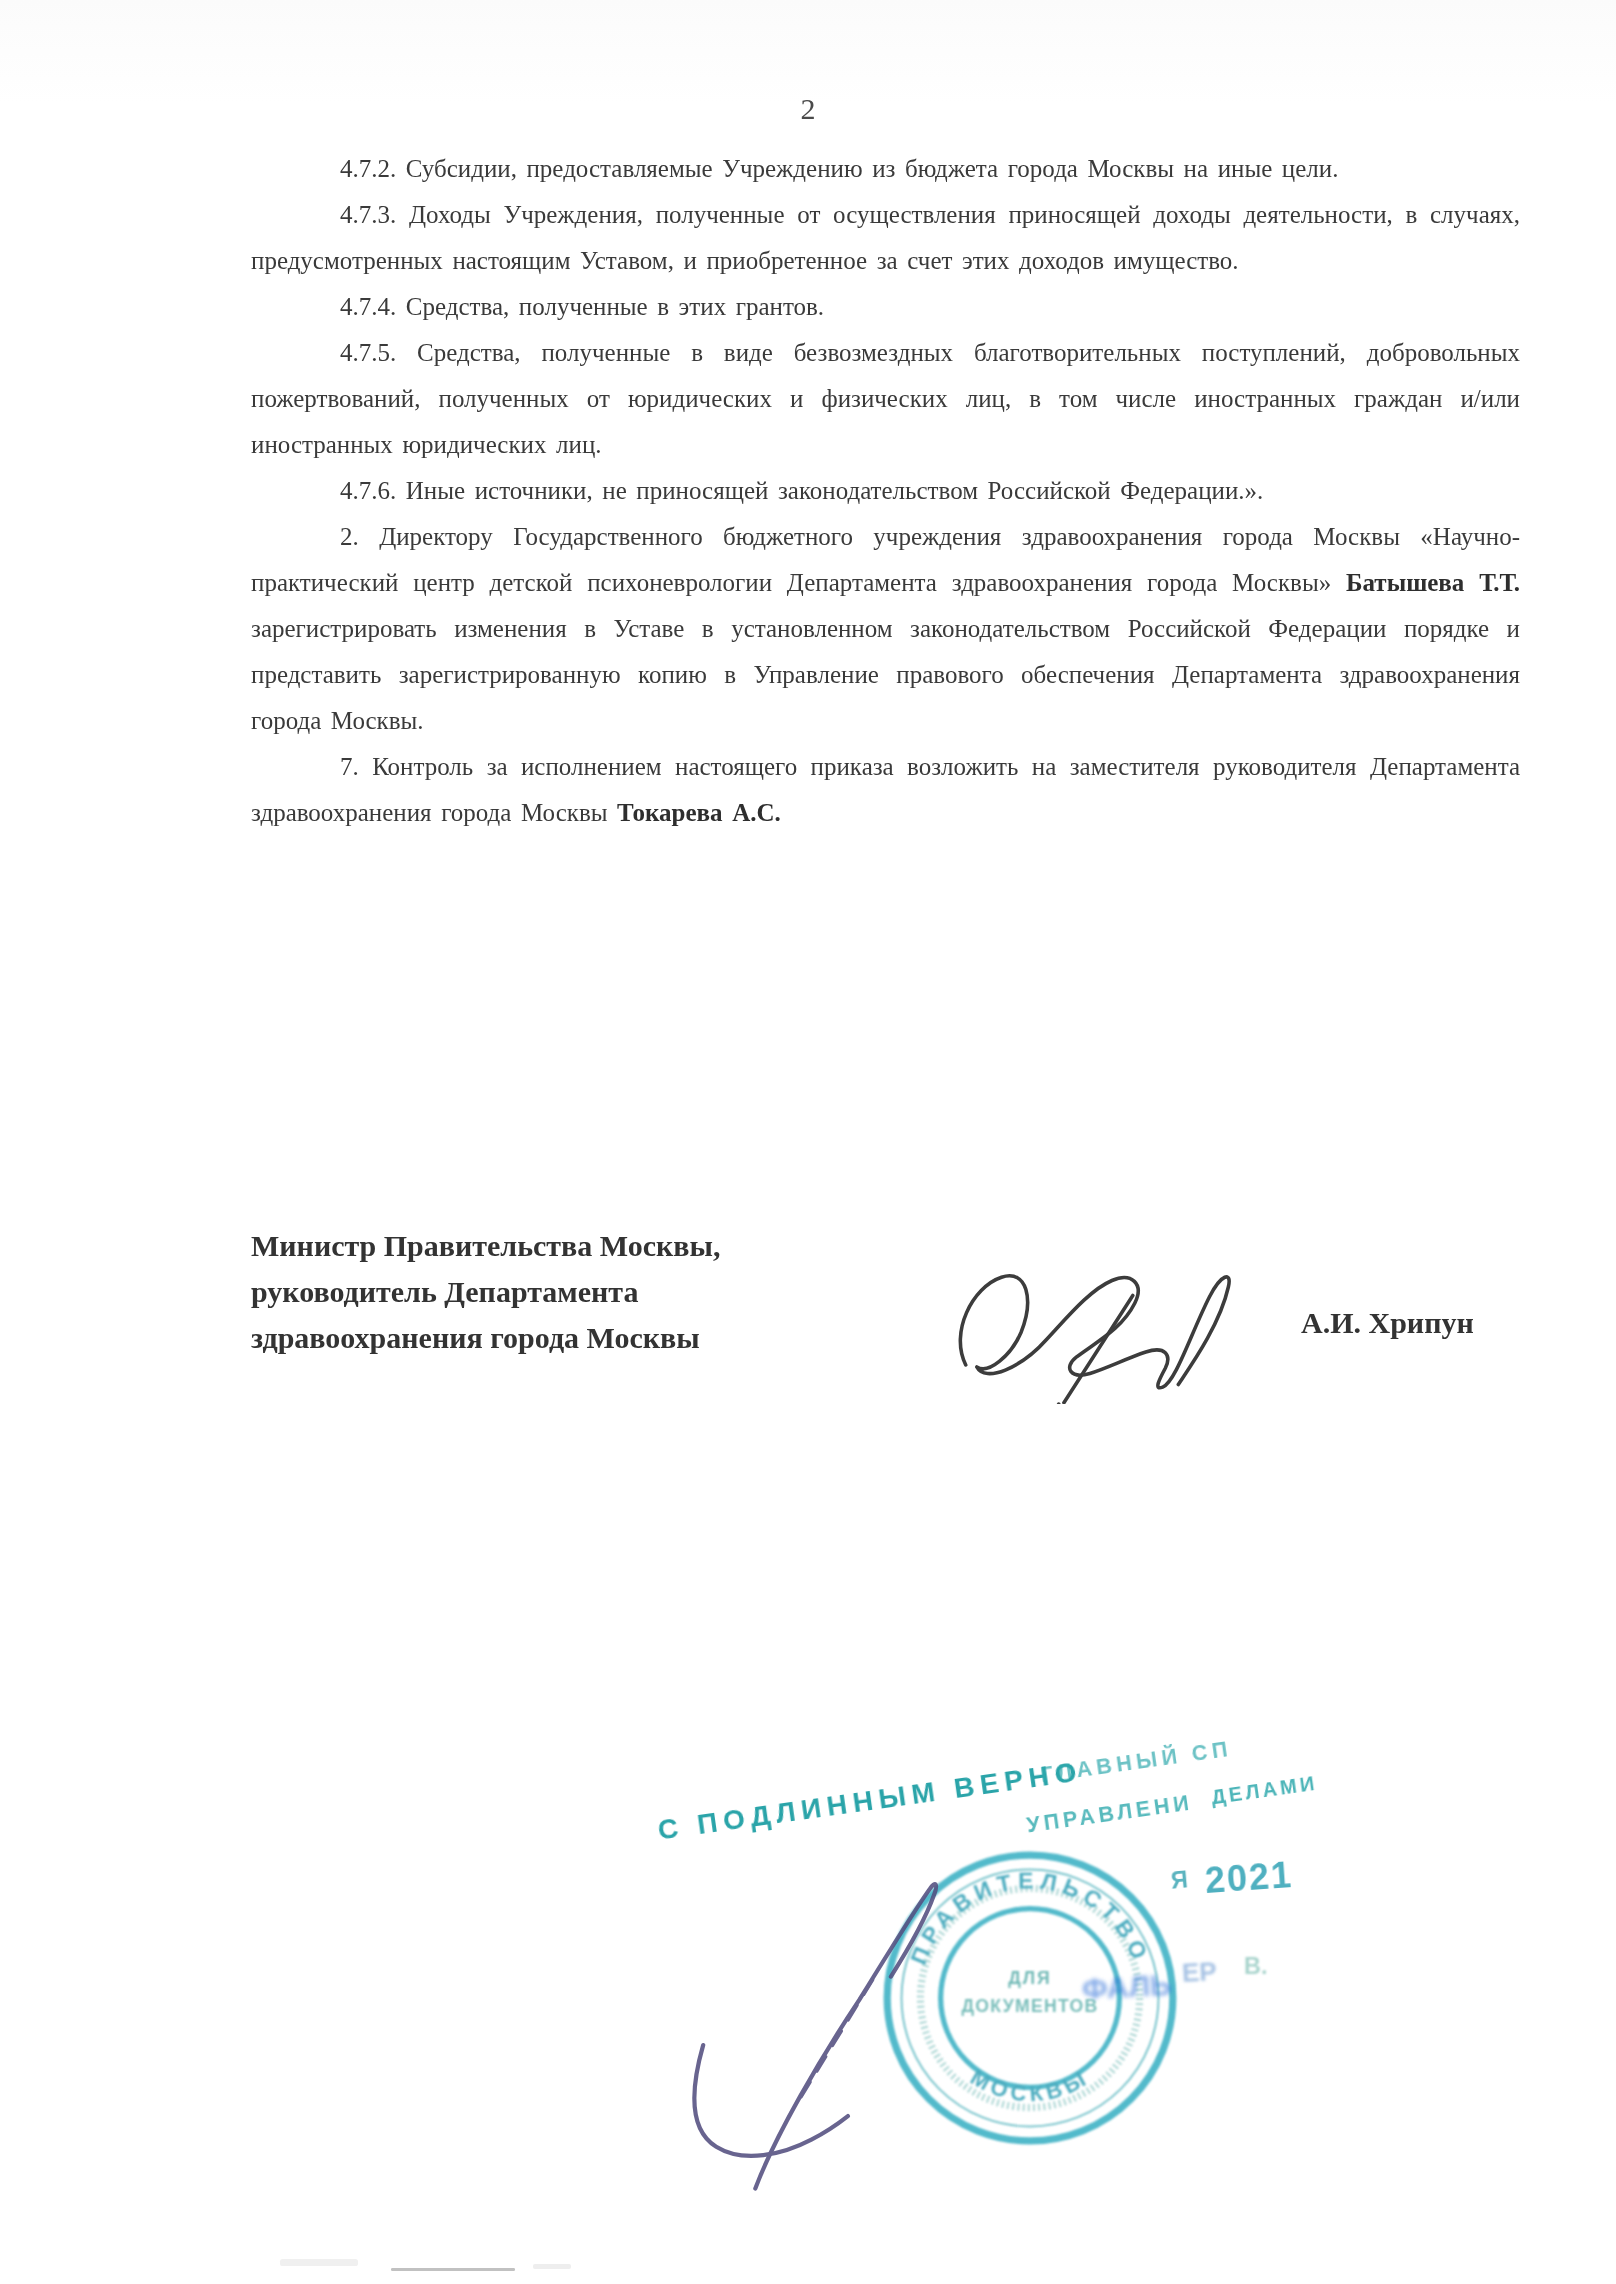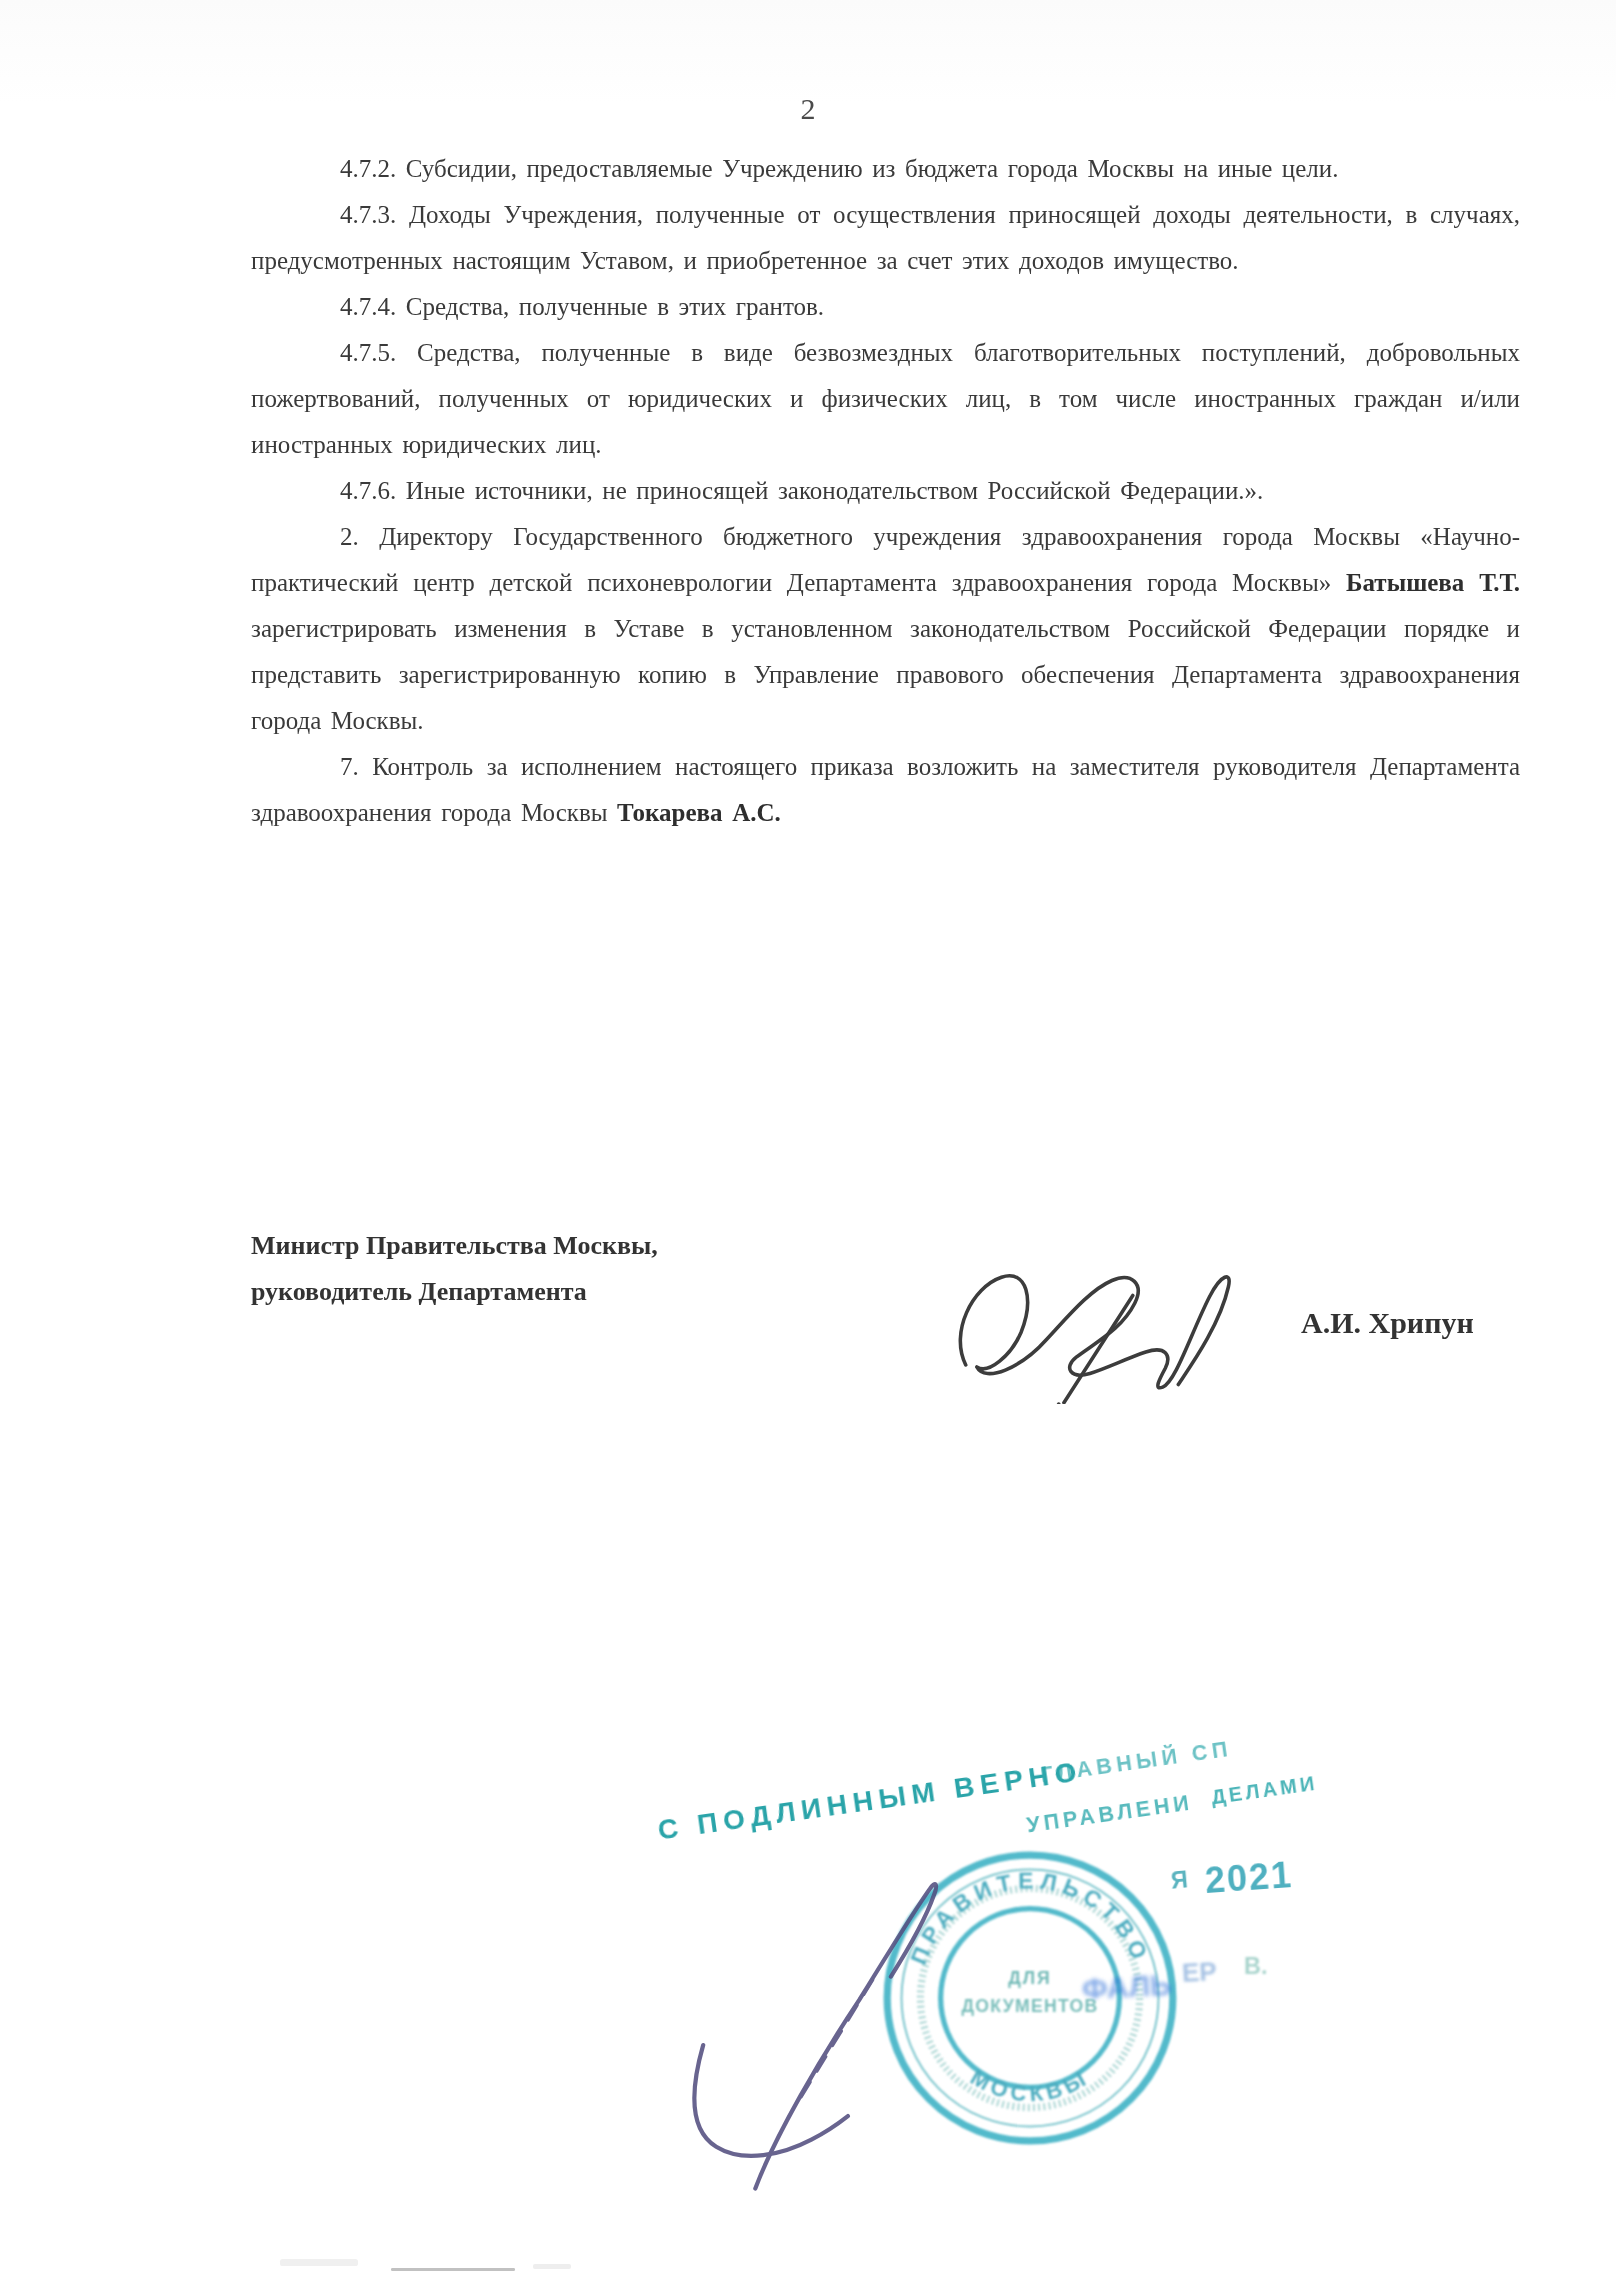--- a/index.html
+++ b/index.html
@@ -14,21 +14,21 @@
     font-size:30px;color:#4a4a4a;
   }
   .content{
     position:absolute;top:146px;left:251px;right:96px;
     font-size:25px;line-height:46px;text-align:justify;
     word-spacing:3.3px;color:#3a3a3a;
   }
   .content p{margin:0;text-indent:89px;}
   .content b{font-weight:bold;color:#2e2e2e;margin-top:22px;}
   .sig-block{position:absolute;top:1223px;left:251px;width:1302px;}
-  .sig-titles{font-weight:bold;font-size:26px;line-height:46px;color:#333;}
+  .sig-titles{font-weight:bold;font-size:30px;line-height:46px;color:#333;}
   .signer-name{
     position:absolute;left:1050px;top:83px;width:495px;
     font-weight:bold;font-size:30px;color:#333;white-space:nowrap;
   }
   .sig-scribble{position:absolute;left:685px;top:11.7px;filter:blur(0.2px);}
   
   .stamp{position:absolute;inset:0;pointer-events:none;}
   .teal{
     position:absolute;font-family:"Liberation Sans","DejaVu Sans",sans-serif;
     font-weight:bold;white-space:nowrap;
@@ -68,20 +68,21 @@
     <p>4.7.5. Средства, полученные в виде безвозмездных благотворительных поступлений, добровольных пожертвований, полученных от юридических и физических лиц, в том числе иностранных граждан и/или иностранных юридических лиц.</p>
     <p>4.7.6. Иные источники, не приносящей законодательством Российской Федерации.».</p>
     <p><span>2. Директору Государственного бюджетного учреждения здравоохранения города Москвы «Научно-практический центр детской психоневрологии Департамента здравоохранения города Москвы» </span><b>Батышева Т.Т.</b><span> зарегистрировать изменения в Уставе в установленном законодательством Российской Федерации порядке и представить зарегистрированную копию в Управление правового обеспечения Департамента здравоохранения города Москвы.</span></p>
     <p><span>7. Контроль за исполнением настоящего приказа возложить на заместителя руководителя Департамента здравоохранения города Москвы </span><b>Токарева А.С.</b></p>
   </main>
 
   <section class="sig-block">
     <div class="sig-titles">
       <div>Министр Правительства Москвы,</div>
       <div>руководитель Департамента</div>
+      <div>здравоохранения города Москвы</div>
     </div>
 
     <svg class="sig-scribble" width="326" height="169" viewBox="0 0 500 260">
       <g fill="none" stroke="#3c3c3c" stroke-width="5.5" stroke-linecap="round" stroke-linejoin="round">
         <path d="M45,200 C20,150 55,80 100,65 C140,52 150,100 130,150 C115,185 80,215 62,203 C75,228 130,205 170,160 C200,128 235,85 270,70 C300,57 320,75 305,105 C285,145 245,165 215,188 C195,204 206,222 236,213 C262,205 292,190 322,180 C352,170 362,185 352,205 C344,220 333,240 348,234 C368,226 392,150 420,95 C438,60 455,55 449,80 C436,138 392,200 372,230"></path>
         <path d="M302,93 L196,258"></path>
         <path d="M188,260 L176,284"></path>
       </g>
     </svg>
 

